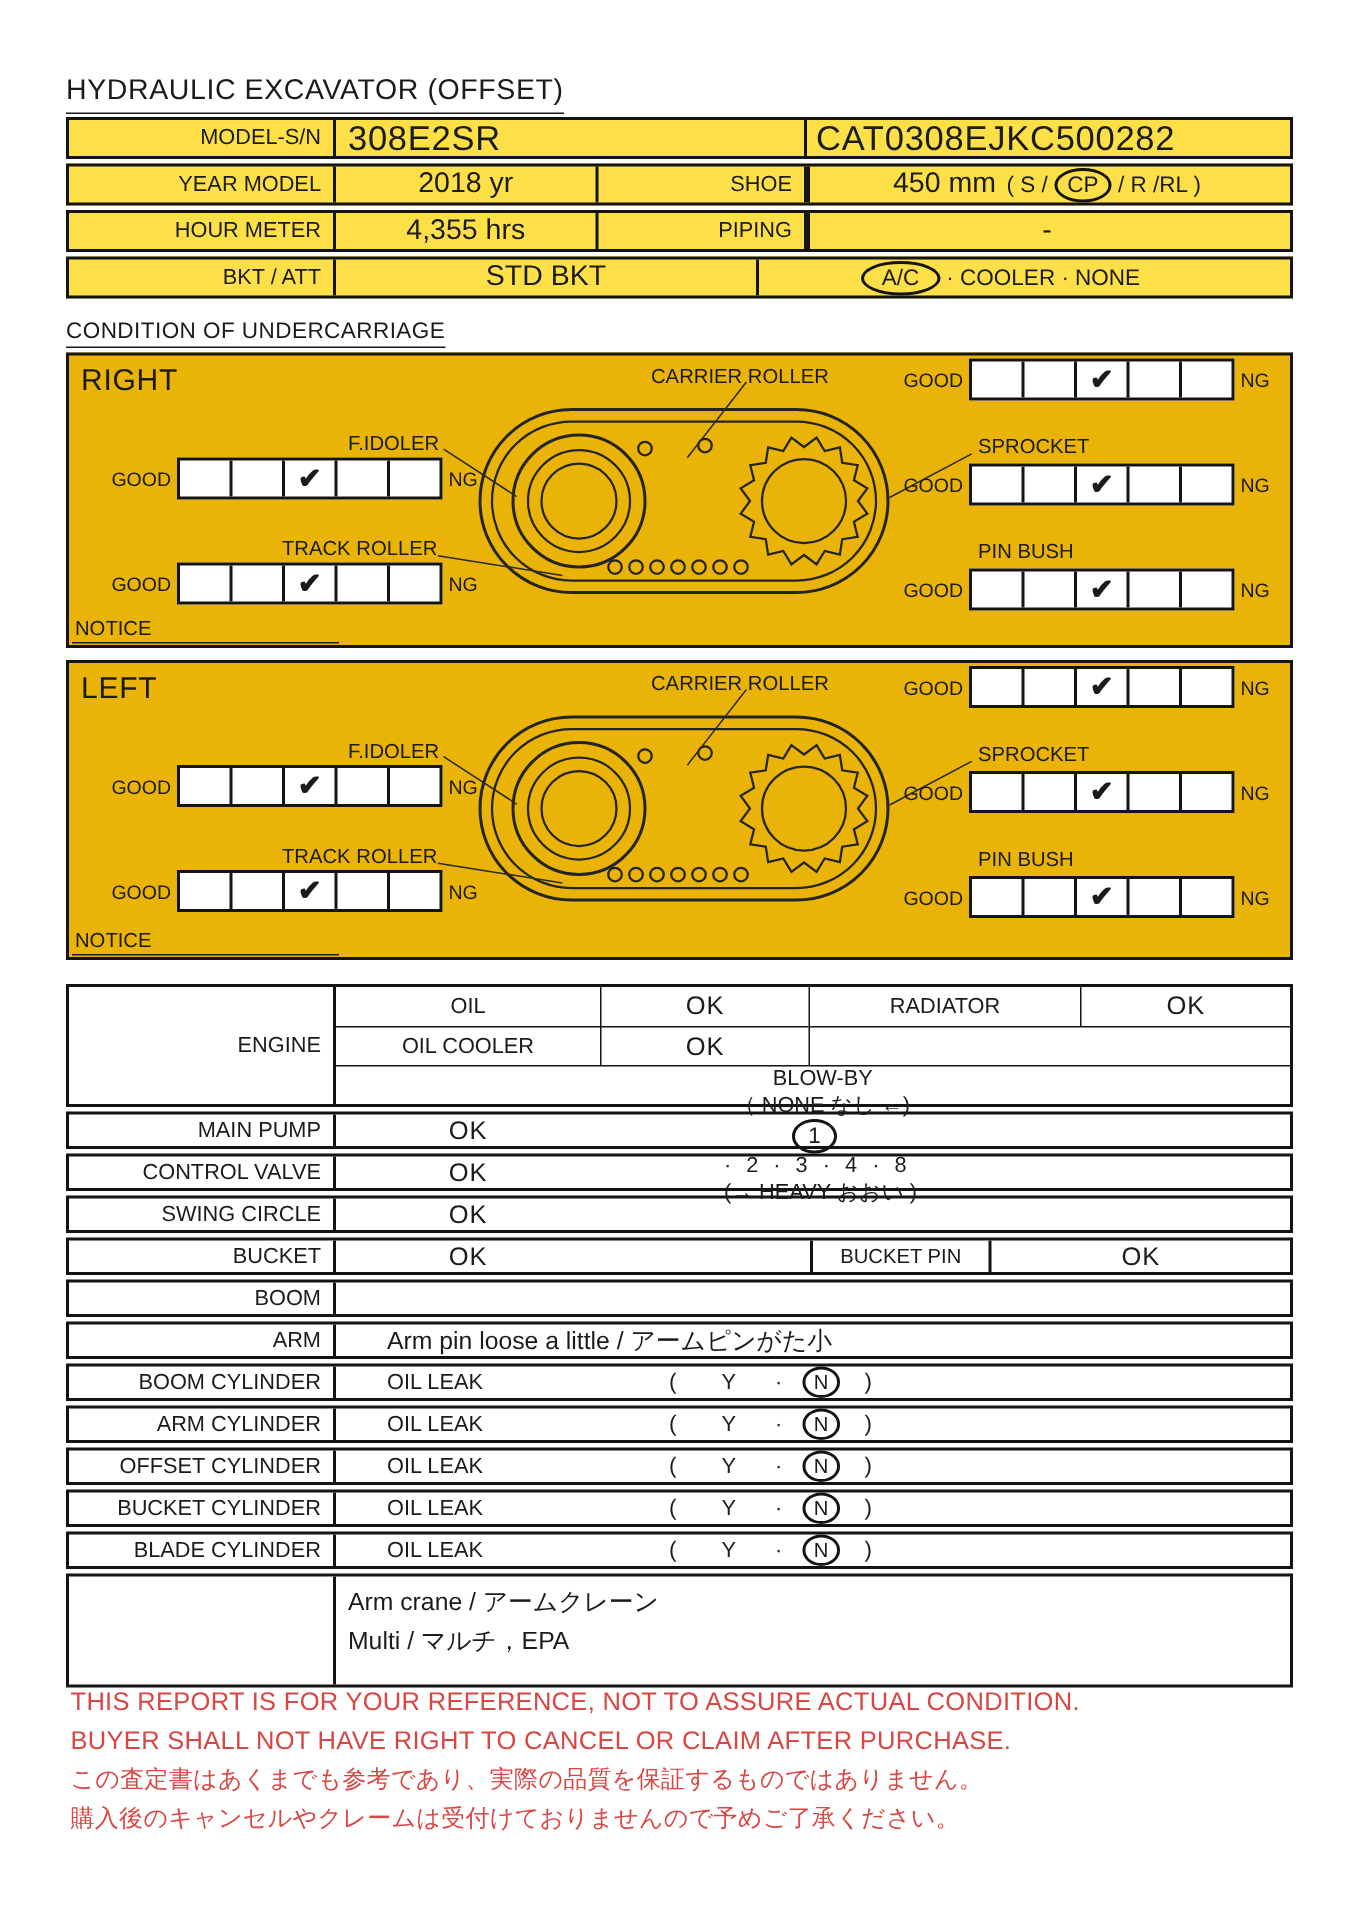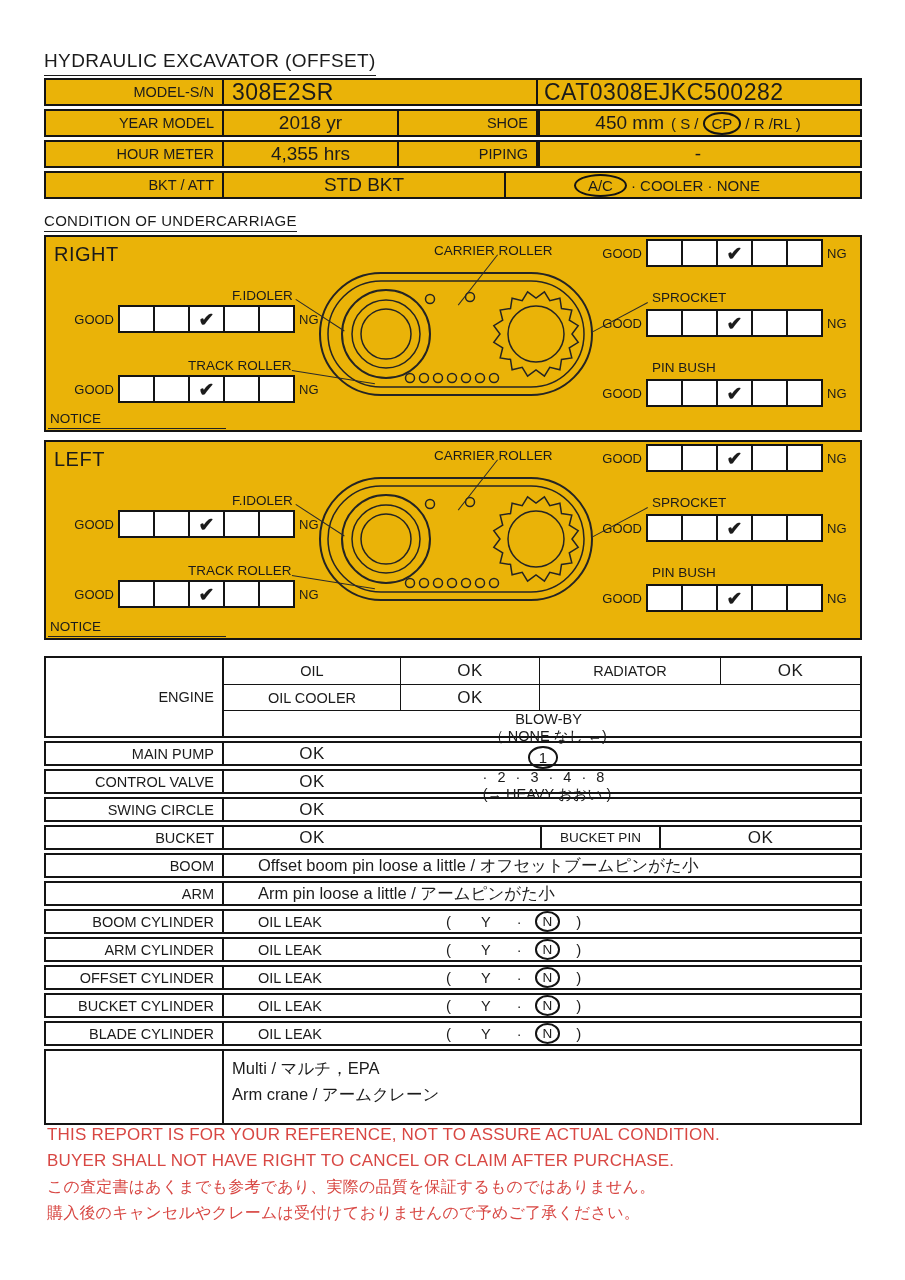--- a/index.html
+++ b/index.html
@@ -5,21 +5,21 @@
   html,body{margin:0;padding:0;background:#ffffff;}
   .sheet{position:relative;width:905px;height:1280px;background:#fff;
          font-family:"Liberation Sans",sans-serif;color:#1b1b1b;overflow:hidden;}
 
   
   .title{position:absolute;left:44px;top:50px;font-size:19px;letter-spacing:.4px;
          border-bottom:1.5px solid #1b1b1b;padding-bottom:3px;display:inline-block;}
 
   
   .htable{position:absolute;left:44px;top:78px;width:818px;}
-  .hrow{display:flex;border:2px solid #141414;height:28px;margin-bottom:3px;box-sizing:border-box;align-items:stretch;background:#eab308;}
+  .hrow{display:flex;border:2px solid #141414;height:28px;margin-bottom:3px;box-sizing:border-box;align-items:stretch;background:#fde047;}
   .hcell{display:flex;align-items:center;box-sizing:border-box;}
   .lab{justify-content:flex-end;padding-right:8px;font-size:14.5px;border-right:2px solid #141414;}
   .bl{border-left:2px solid #141414;}
   .ctr{justify-content:center;}
   .big{font-size:23px;letter-spacing:.5px;}
   .med{font-size:19px;}
   .sm{font-size:15px;}
   .circ{display:inline-block;border:2px solid #141414;border-radius:50%;padding:0 7px;line-height:19px;font-size:15px;margin:0 4px;}
   .circ.wide{padding:0 12px;}
 
@@ -367,21 +367,20 @@
     <div class="srow">
       <div class="lab2">BUCKET</div>
       <span class="okc ok">OK</span>
       <span class="spacer140"></span>
       <span class="pincell">BUCKET PIN</span>
       <span class="okrest ok">OK</span>
     </div>
 
     <div class="srow">
       <div class="lab2">BOOM</div>
-      <span class="freeval">Offset boom pin loose a little / オフセットブームピンがた小</span>
     </div>
 
     <div class="srow">
       <div class="lab2">ARM</div>
       <span class="freeval">Arm pin loose a little / アームピンがた小</span>
     </div>
 
     <div class="srow">
       <div class="lab2">BOOM CYLINDER</div>
       <span class="c-ol">OIL LEAK</span>
@@ -428,22 +427,22 @@
       <span class="c-po">(</span>
       <span class="c-y">Y</span>
       <span class="c-dot">·</span>
       <span class="circ-n">N</span>
       <span class="c-pc">)</span>
     </div>
 
     <div class="nrow">
       <div class="nlab"></div>
       <div class="ncontent">
+        <div>Arm crane / アームクレーン</div>
         <div>Multi / マルチ，EPA</div>
-        <div>Arm crane / アームクレーン</div>
       </div>
     </div>
   </div>
 
   <div class="disc" style="color: rgb(216, 71, 67);">
     <div class="en">THIS REPORT IS FOR YOUR REFERENCE, NOT TO ASSURE ACTUAL CONDITION.</div>
     <div class="en">BUYER SHALL NOT HAVE RIGHT TO CANCEL OR CLAIM AFTER PURCHASE.</div>
     <div class="jp">この査定書はあくまでも参考であり、実際の品質を保証するものではありません。</div>
     <div class="jp">購入後のキャンセルやクレームは受付けておりませんので予めご了承ください。</div>
   </div>

